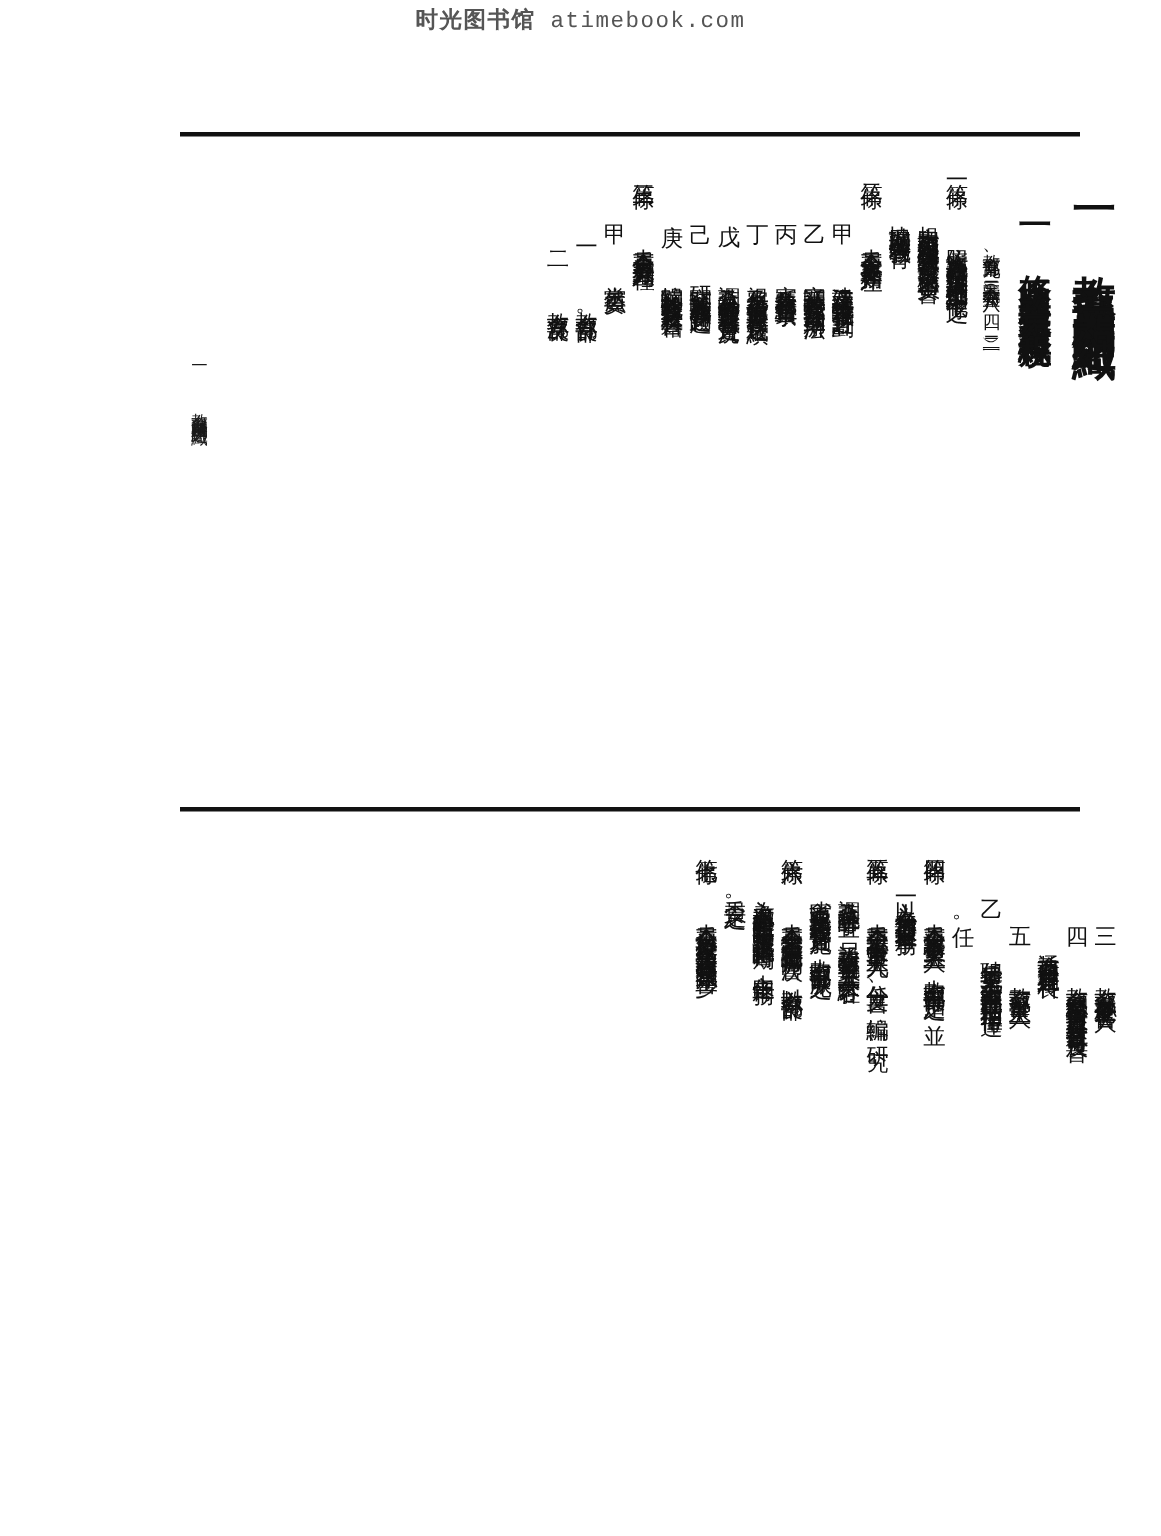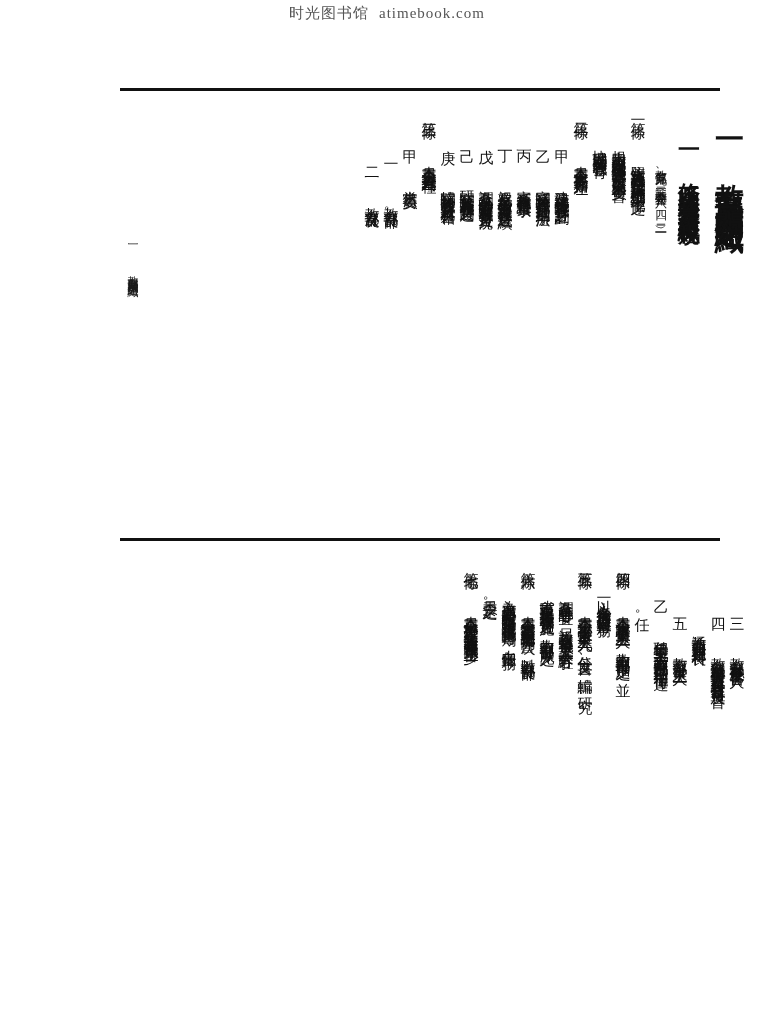--- a/index.html
+++ b/index.html
@@ -23,22 +23,22 @@
     top: 4px;
     left: 0;
     width: 100%;
     text-align: center;
     font-size: 15px;
     color: #555;
     letter-spacing: 1px;
     font-family: "DejaVu Sans", "Liberation Sans", sans-serif;
     white-space: nowrap;
   }
-  .watermark .wm-cn { margin-right: 10px; }
-  .watermark .wm-en { font-family: Liberation Serif, serif; }
+  .watermark .wm-cn { margin-right: 10px; font-weight: bold; }
+  .watermark .wm-en { font-family: Liberation Mono, monospace; }
 
   
   .page {
     position: absolute;
     top: 30px;
     left: 0;
     width: 774px;
     height: 994px;
   }
 

